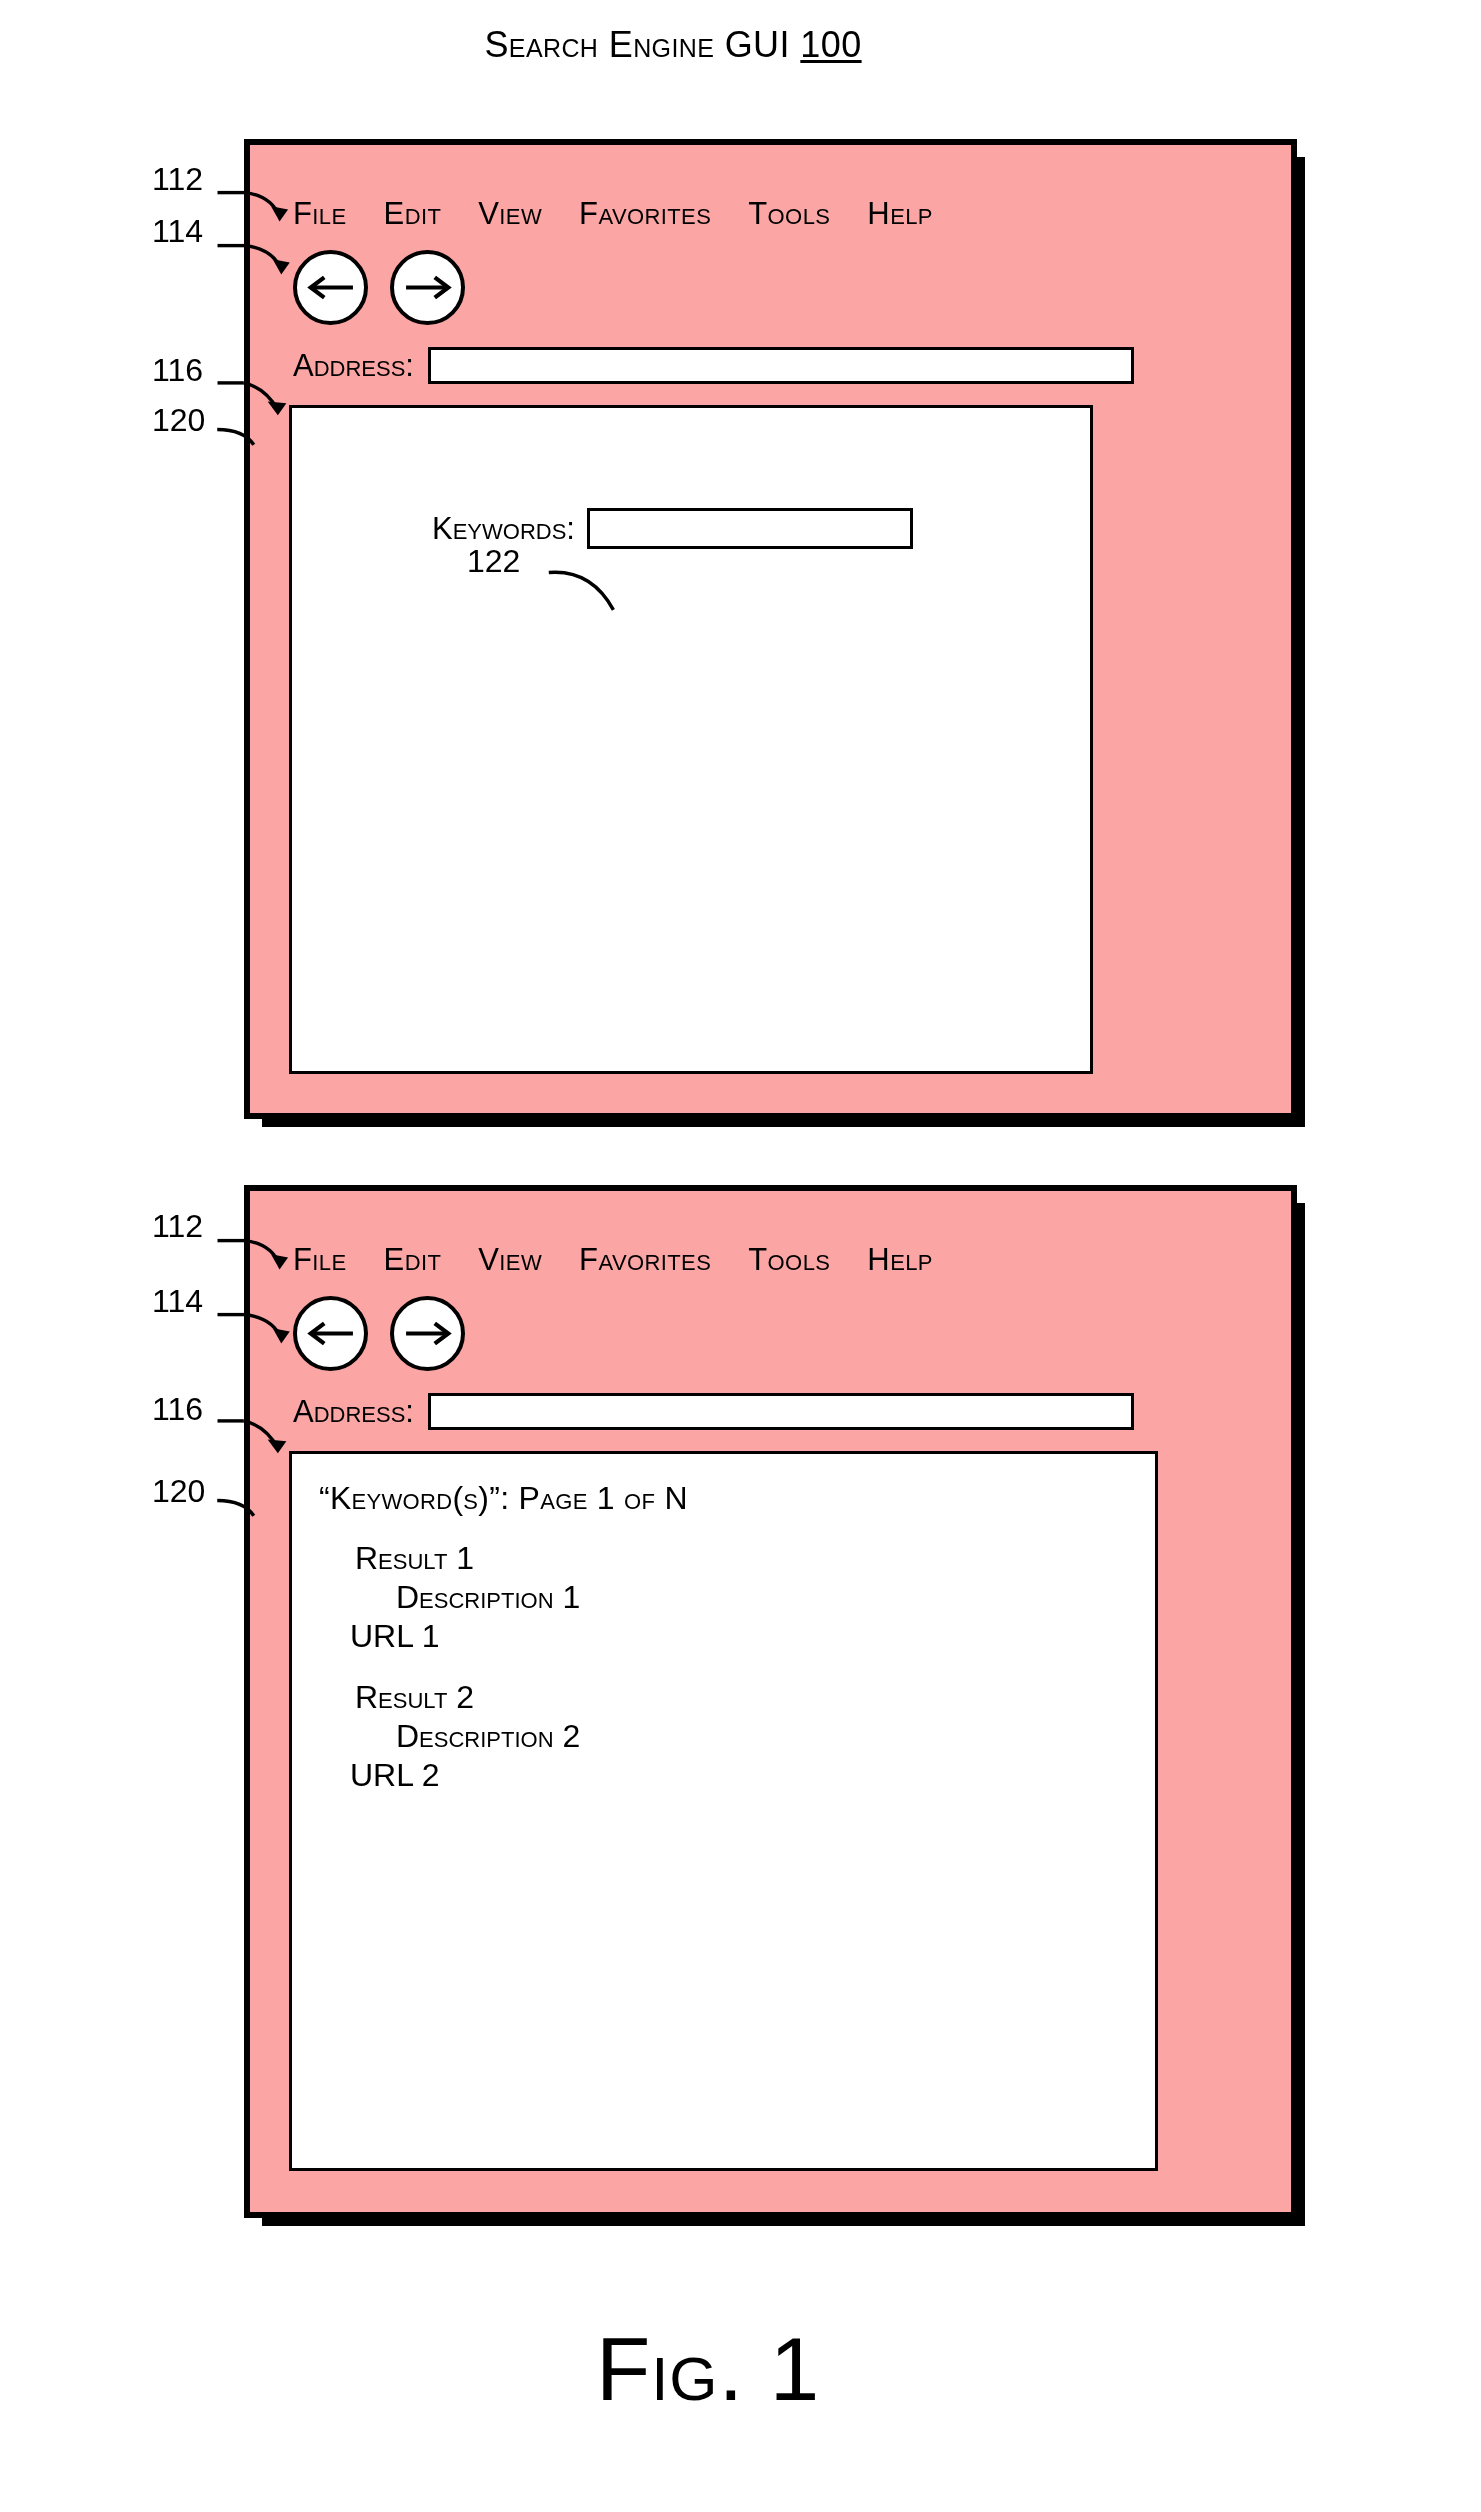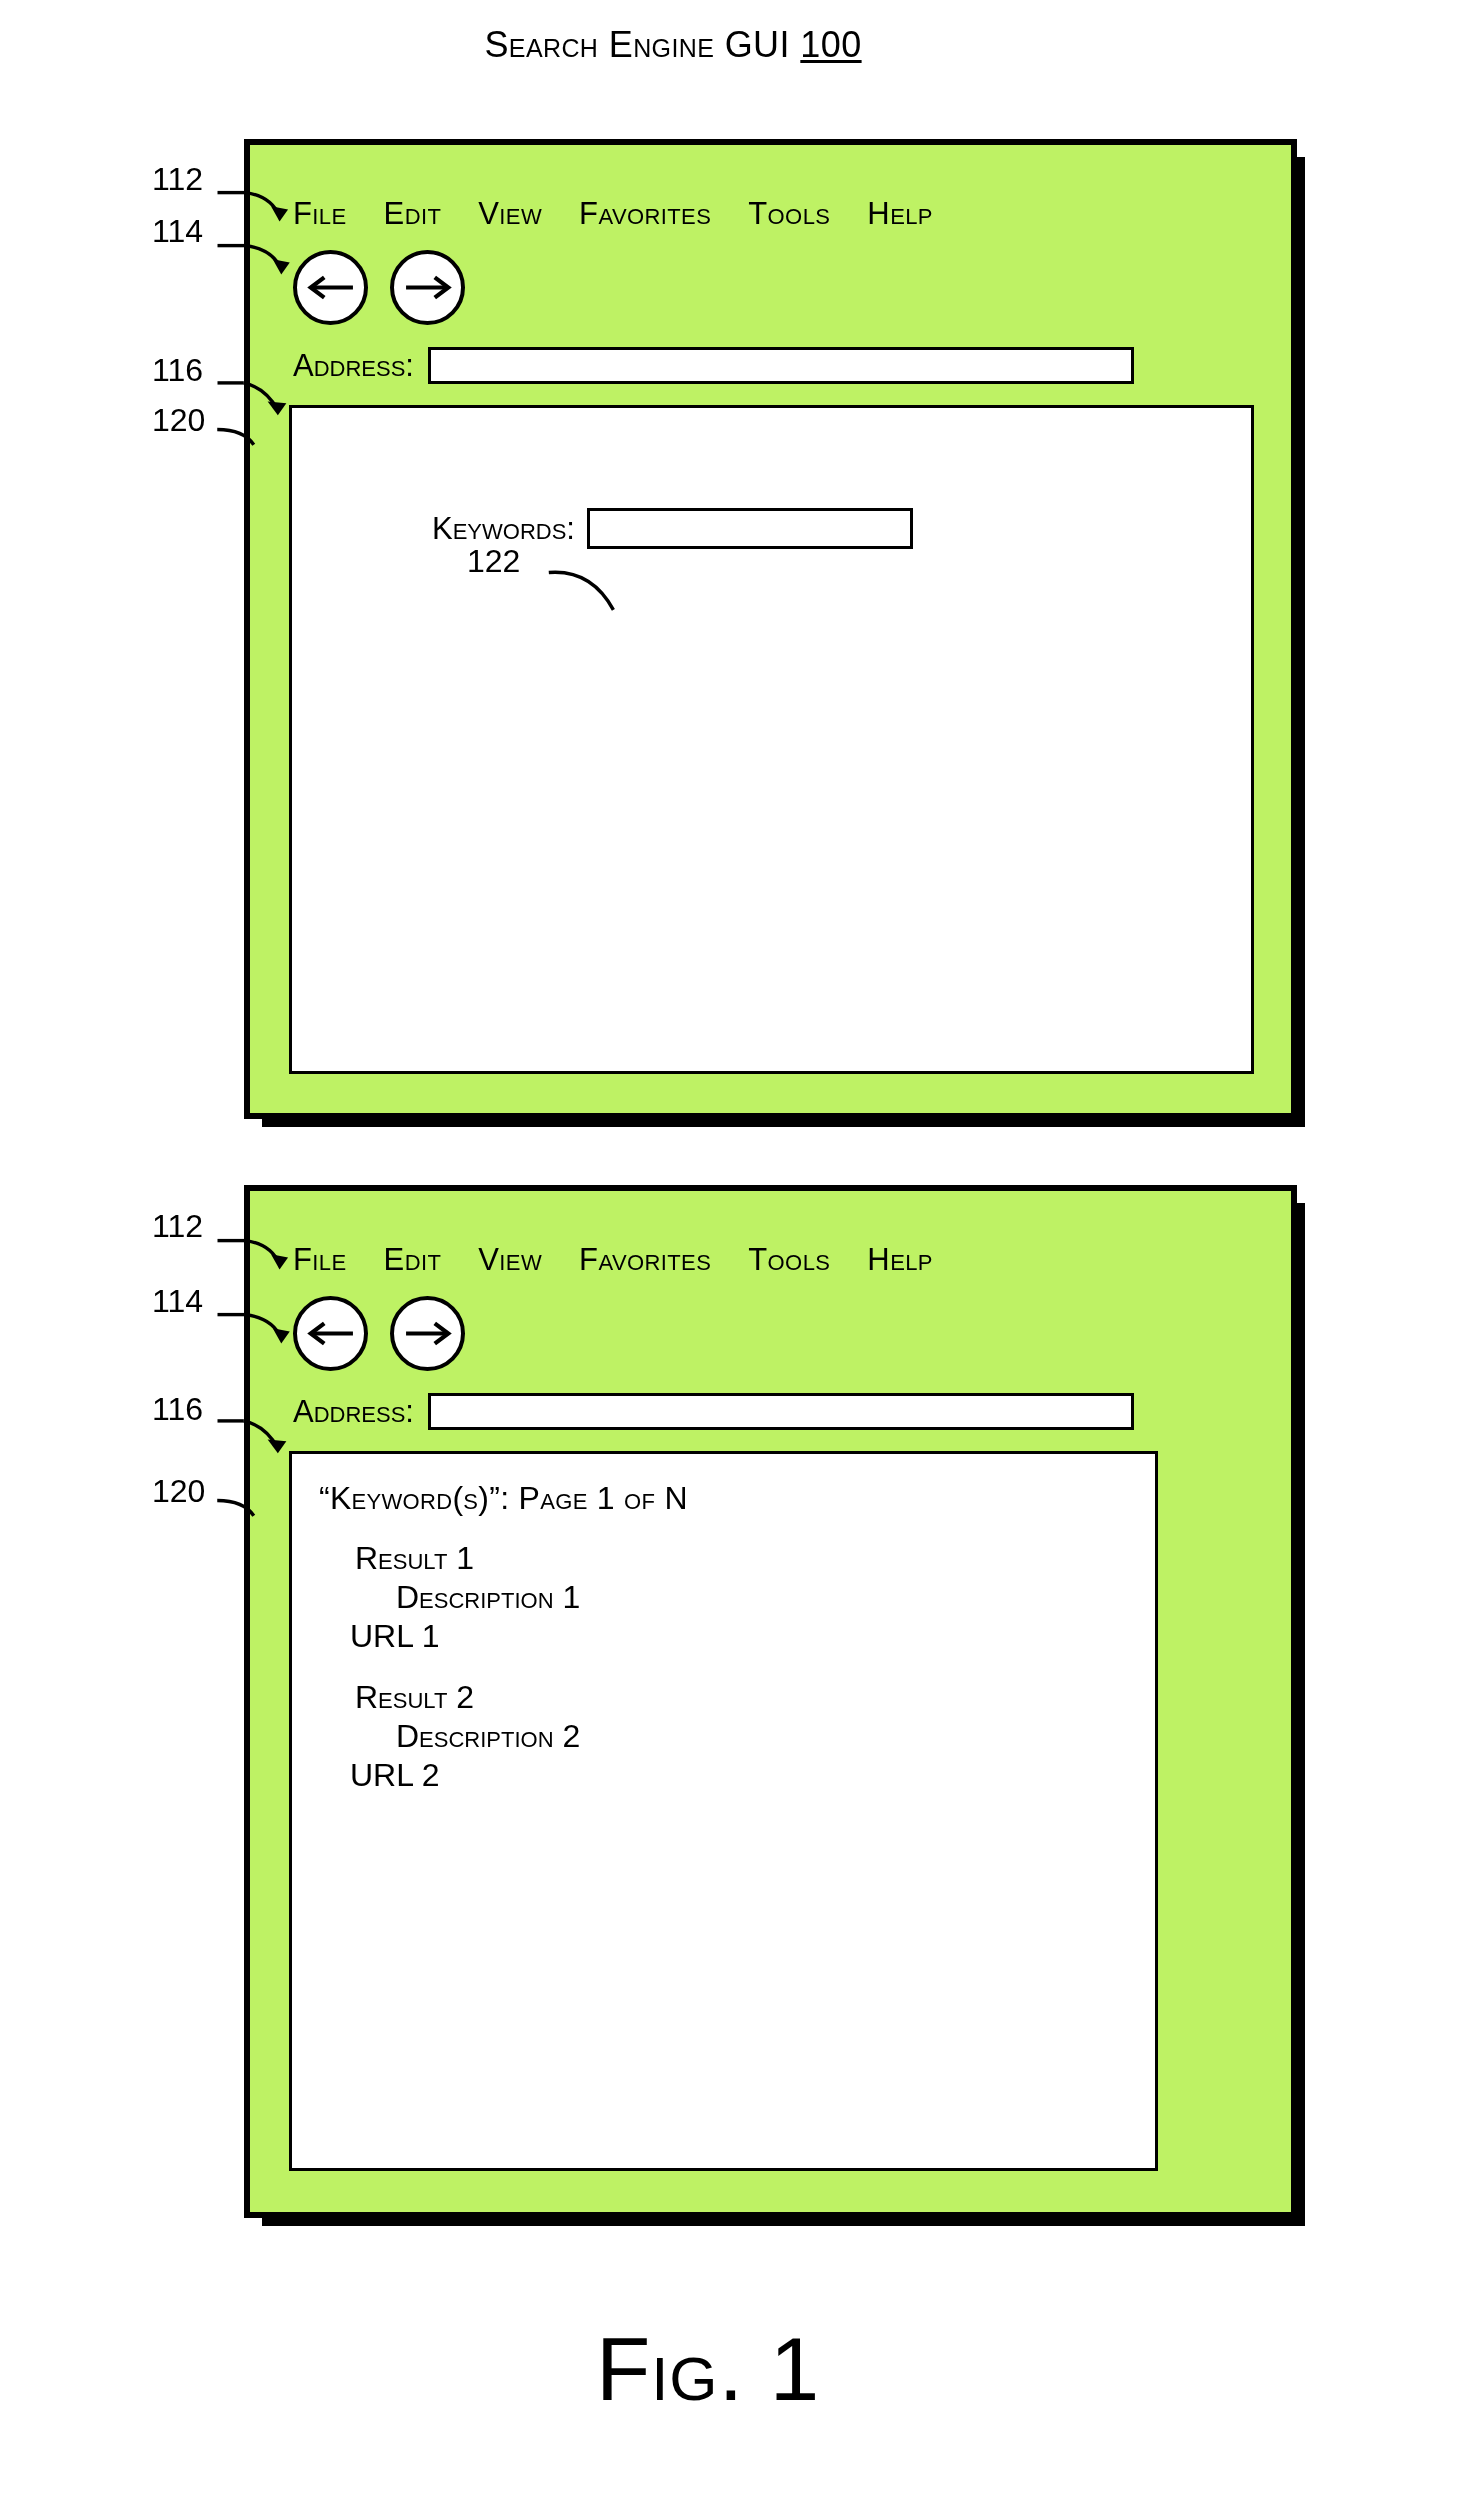--- a/index.html
+++ b/index.html
@@ -34,21 +34,21 @@
     text-underline-offset: 3.4px;
   }
   .fig-title .plain {
     font-variant: normal;
   }
 
   
   .window {
     position: absolute;
     border: 6px solid #000;
-    background: #bef264;
+    background: #fca5a5;
     box-sizing: border-box;
   }
   .window::after {
     
     content: "";
     position: absolute;
     right: -13.6px;
     top: 12px;
     bottom: -13.6px;
     width: 7.7px;
@@ -124,21 +124,21 @@
   }
 
   
   .content-frame {
     position: absolute;
     left: 39px;
     border: 3.4px solid #000;
     background: #fff;
     box-sizing: border-box;
   }
-  #content-top { top: 260px; width: 965px; height: 669px; }
+  #content-top { top: 260px; width: 804px; height: 669px; }
   #content-bottom { top: 260px; width: 869px; height: 720px; }
 
   
   .keywords-row {
     position: absolute;
     left: 140px;
     top: 100px;
     display: flex;
     align-items: center;
     white-space: nowrap;

